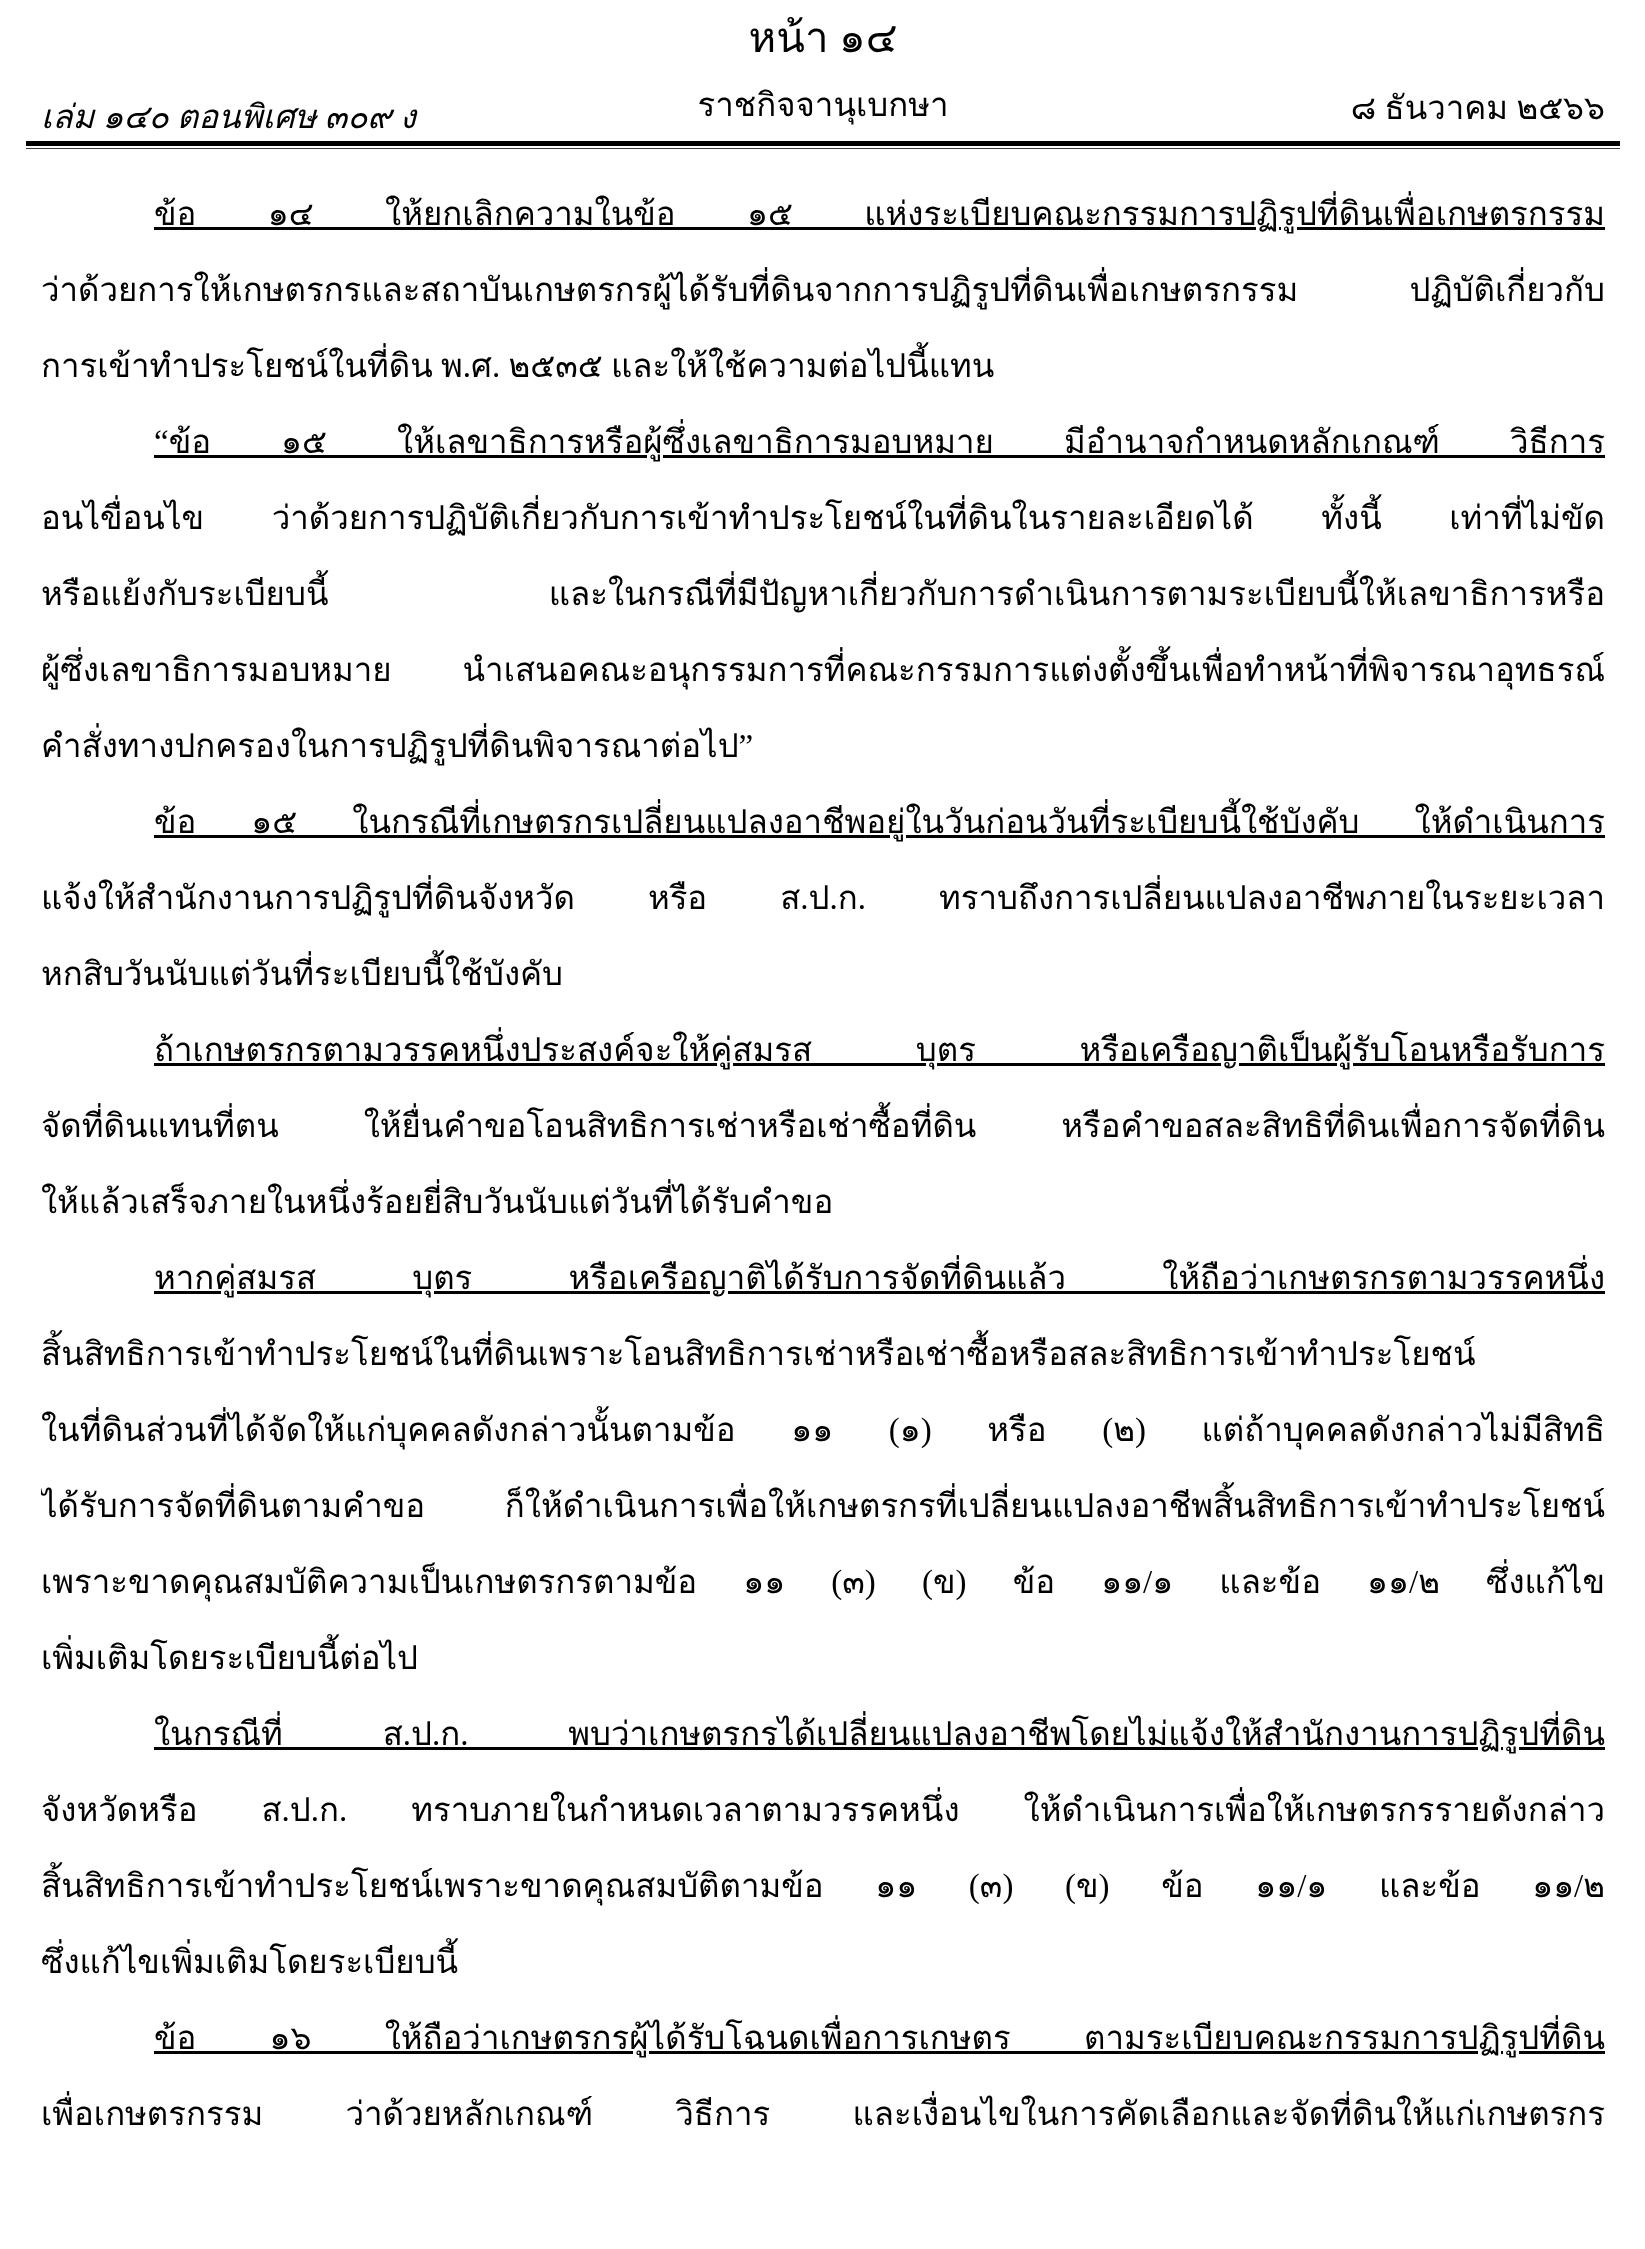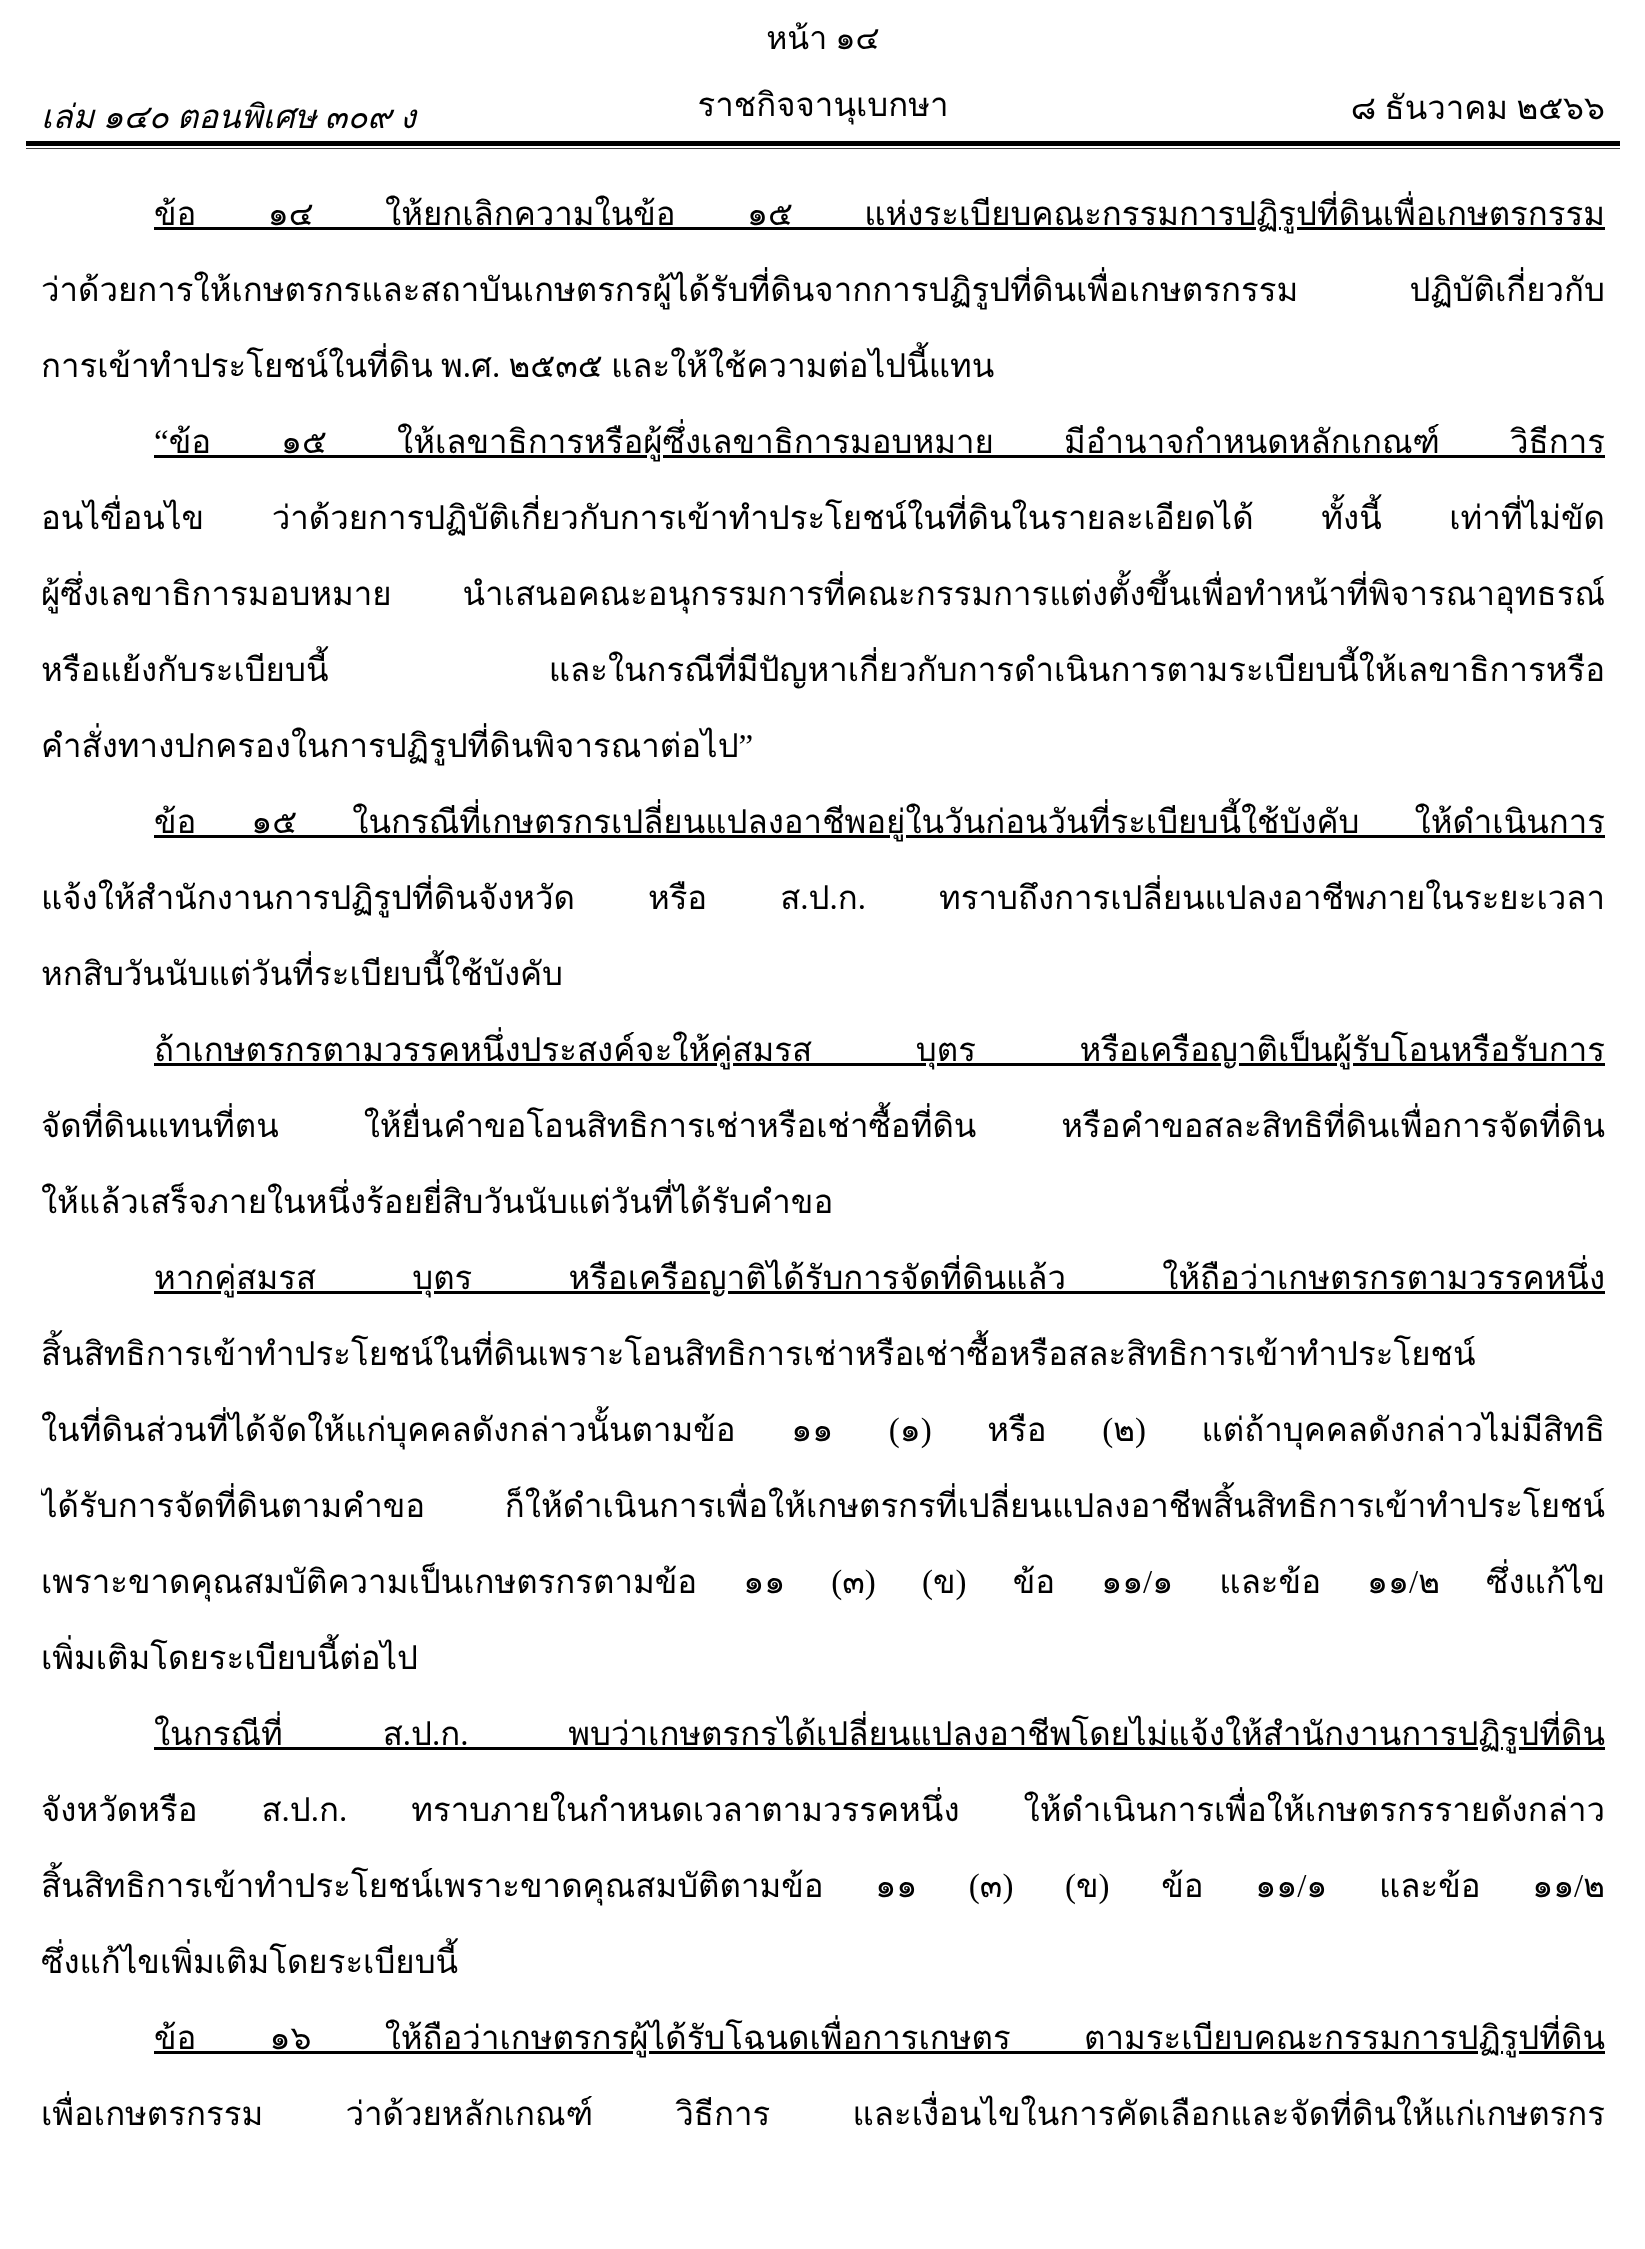--- a/index.html
+++ b/index.html
@@ -15,21 +15,21 @@
     overflow: hidden;
   }
   .sheet {
     box-sizing: border-box;
     width: 1646px;
     height: 2250px;
     padding: 10px 41px 0 41px;
   }
   .page-number {
     text-align: center;
-    font-size: 32px;
+    font-size: 42px;
     line-height: 57px;
     height: 57px;
     white-space: nowrap;
   }
   .header-row {
     position: relative;
     height: 57px;
     font-size: 33px;
     line-height: 57px;
     margin-top: 10px;
@@ -101,22 +101,22 @@
 
     <div class="paragraph">
       <div class="line indent fill">ข้อ ๑๔  ให้ยกเลิกความในข้อ ๑๕  แห่งระเบียบคณะกรรมการปฏิรูปที่ดินเพื่อเกษตรกรรม</div>
       <div class="line fill">ว่าด้วยการให้เกษตรกรและสถาบันเกษตรกรผู้ได้รับที่ดินจากการปฏิรูปที่ดินเพื่อเกษตรกรรม ปฏิบัติเกี่ยวกับ</div>
       <div class="line">การเข้าทำประโยชน์ในที่ดิน พ.ศ. ๒๕๓๕ และให้ใช้ความต่อไปนี้แทน</div>
     </div>
 
     <div class="paragraph">
       <div class="line indent fill">“ข้อ ๑๕  ให้เลขาธิการหรือผู้ซึ่งเลขาธิการมอบหมาย มีอำนาจกำหนดหลักเกณฑ์ วิธีการ</div>
       <div class="line fill">อนไขื่อนไข ว่าด้วยการปฏิบัติเกี่ยวกับการเข้าทำประโยชน์ในที่ดินในรายละเอียดได้ ทั้งนี้ เท่าที่ไม่ขัด</div>
+      <div class="line fill">หรือแย้งกับระเบียบนี้ และในกรณีที่มีปัญหาเกี่ยวกับการดำเนินการตามระเบียบนี้ให้เลขาธิการหรือ</div>
       <div class="line fill">ผู้ซึ่งเลขาธิการมอบหมาย นำเสนอคณะอนุกรรมการที่คณะกรรมการแต่งตั้งขึ้นเพื่อทำหน้าที่พิจารณาอุทธรณ์</div>
-      <div class="line fill">หรือแย้งกับระเบียบนี้ และในกรณีที่มีปัญหาเกี่ยวกับการดำเนินการตามระเบียบนี้ให้เลขาธิการหรือ</div>
       <div class="line">คำสั่งทางปกครองในการปฏิรูปที่ดินพิจารณาต่อไป”</div>
     </div>
 
     <div class="paragraph">
       <div class="line indent fill">ข้อ ๑๕  ในกรณีที่เกษตรกรเปลี่ยนแปลงอาชีพอยู่ในวันก่อนวันที่ระเบียบนี้ใช้บังคับ ให้ดำเนินการ</div>
       <div class="line fill">แจ้งให้สำนักงานการปฏิรูปที่ดินจังหวัด หรือ ส.ป.ก. ทราบถึงการเปลี่ยนแปลงอาชีพภายในระยะเวลา</div>
       <div class="line">หกสิบวันนับแต่วันที่ระเบียบนี้ใช้บังคับ</div>
     </div>
 
     <div class="paragraph">

